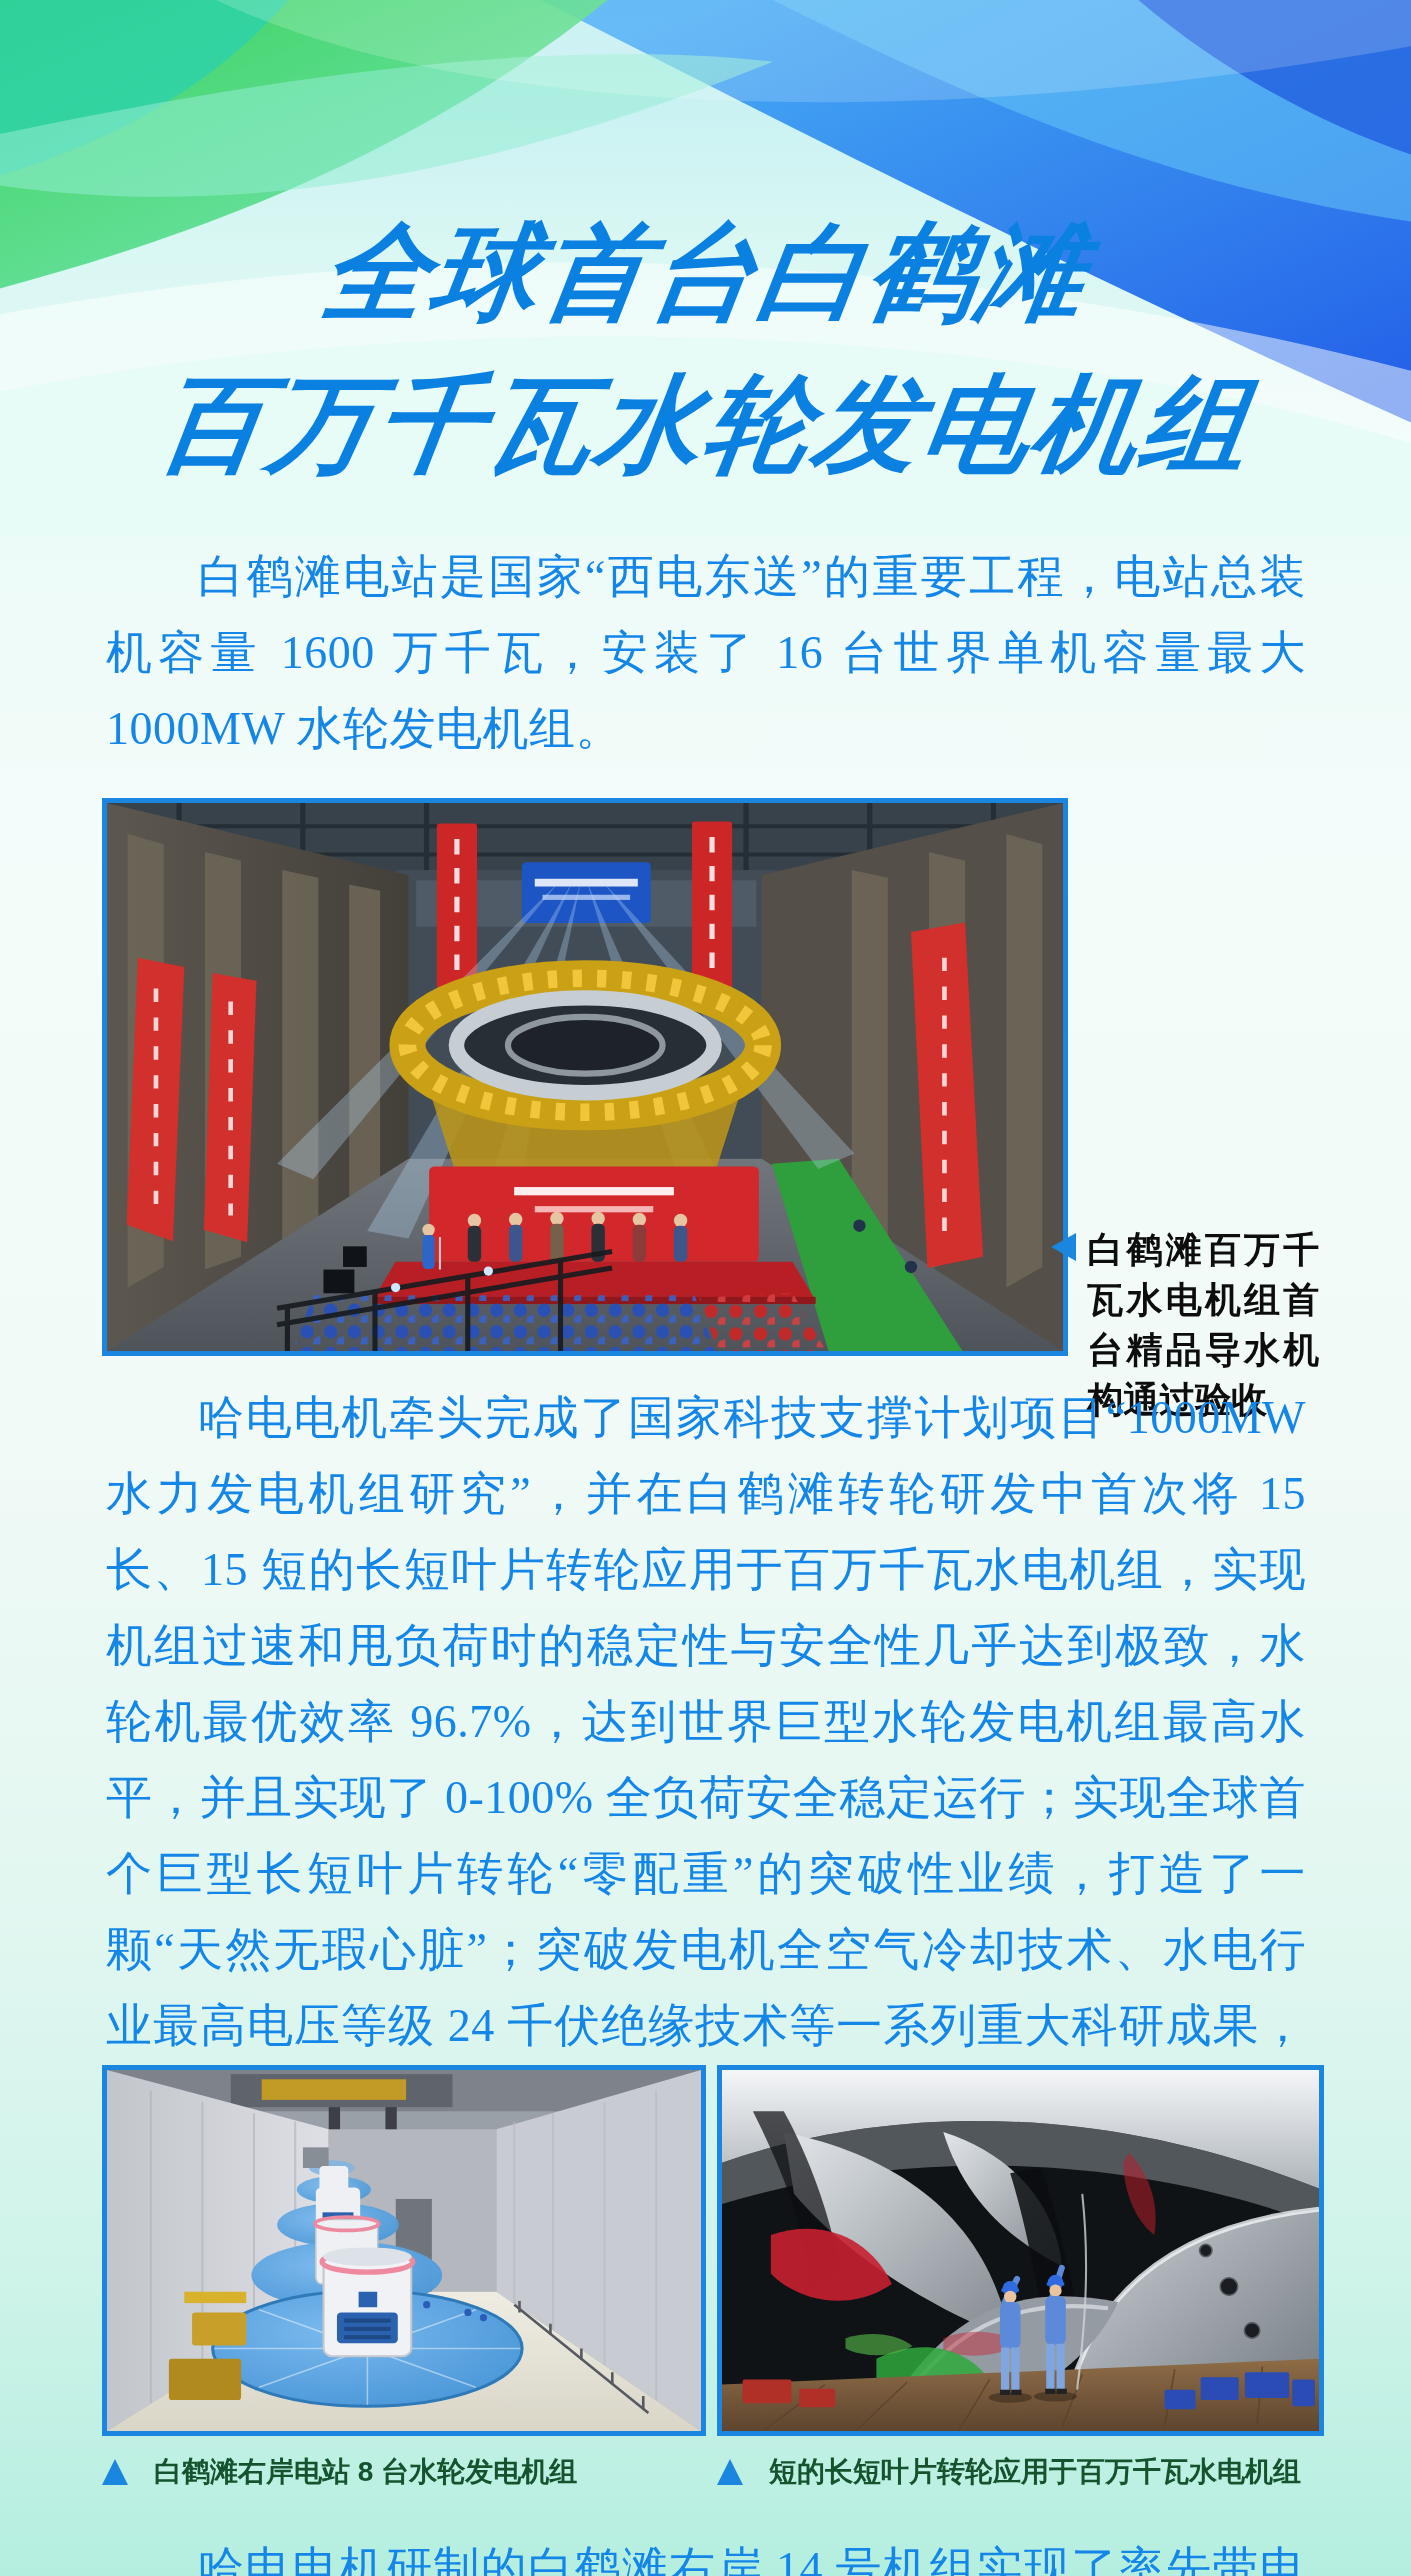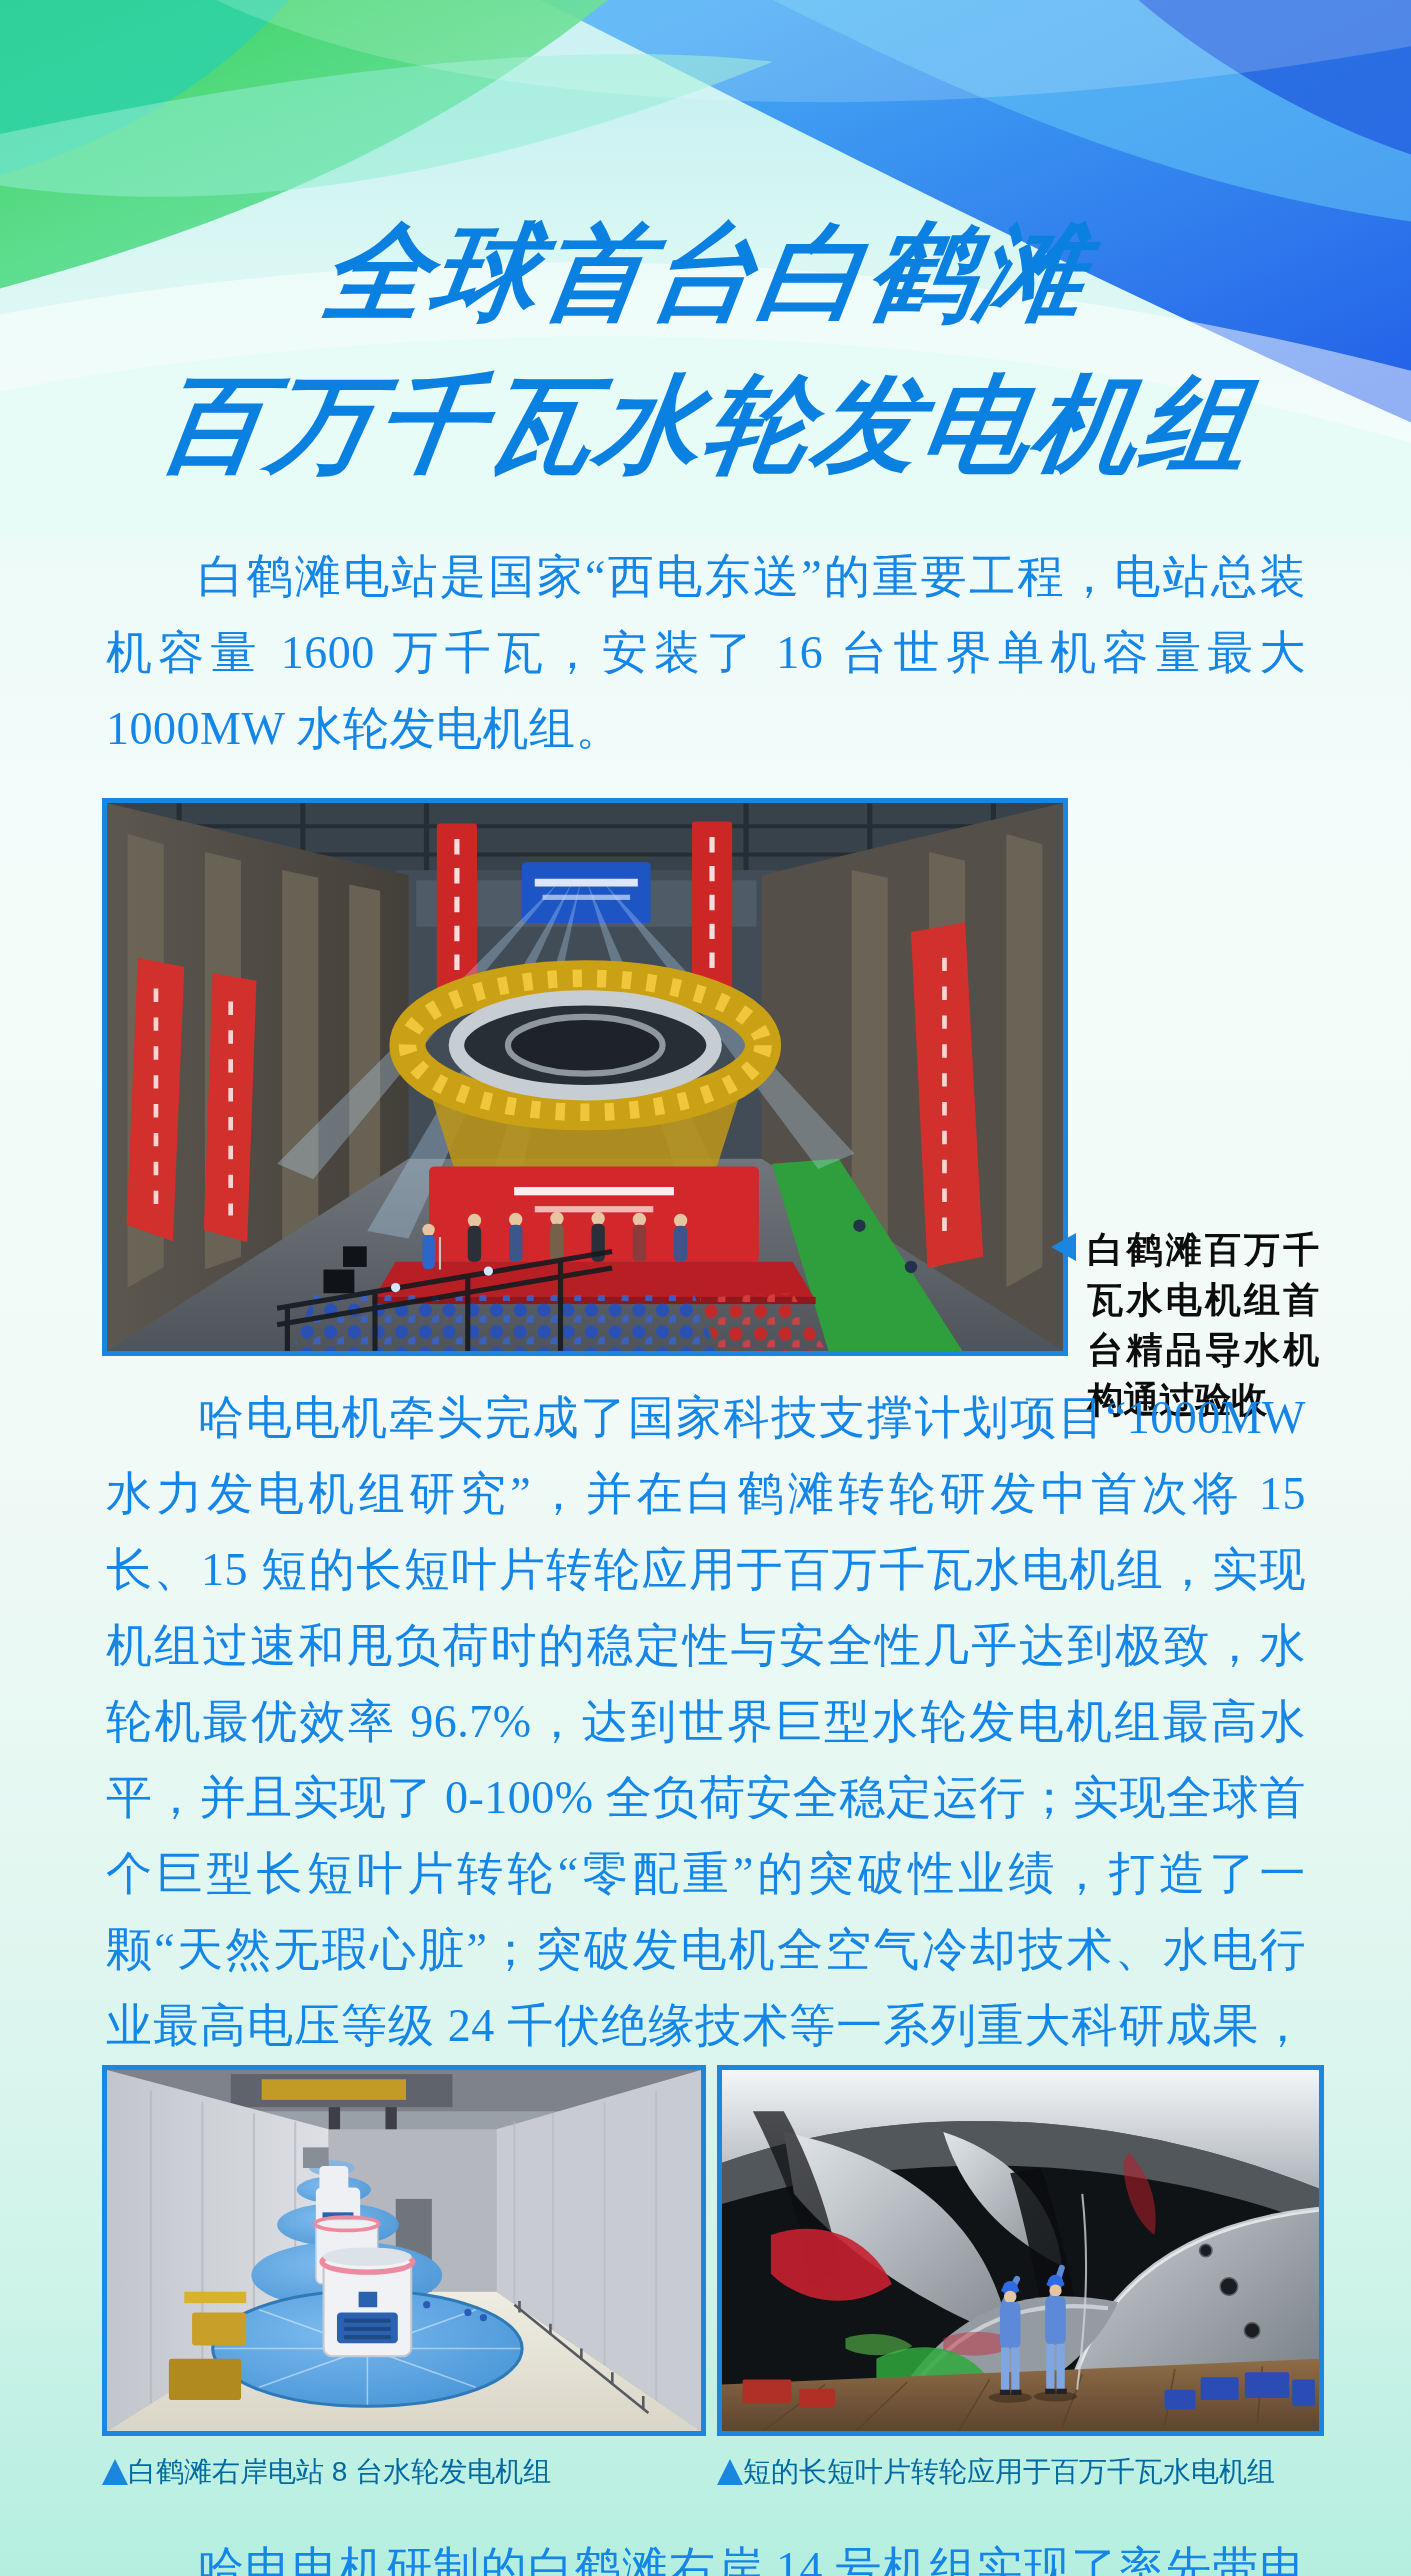--- a/index.html
+++ b/index.html
@@ -38,22 +38,22 @@
     align-items:flex-start;z-index:2;}
   .tri-left{width:0;height:0;border-top:14.4px solid transparent;border-bottom:14.4px solid transparent;
     border-right:25px solid #1b86e0;margin-top:8.2px;flex:0 0 auto;}
   .cap-side .cap-text{margin-left:11.3px;width:232px;font-size:36px;line-height:50px;
     color:#0d0d0d;font-weight:700;text-align:justify;}
   .cap-row{position:absolute;display:flex;align-items:flex-end;z-index:2;}
   .cap2{left:102px;top:2456px;width:598px;}
   .cap3{left:717px;top:2456px;width:618px;}
   .tri-up{width:0;height:0;border-left:13.4px solid transparent;border-right:13.4px solid transparent;
     border-bottom:26px solid #1b86e0;margin-bottom:3.1px;flex:0 0 auto;}
-  .cap-row .cap-text{margin-left:0;font-size:28px;line-height:32px;color:#0369a1;
-    font-weight:400;white-space:nowrap;}
+  .cap-row .cap-text{margin-left:26px;font-size:28px;line-height:32px;color:#14532d;
+    font-weight:700;white-space:nowrap;}
 </style>
 </head>
 <body>
 
 <div class="poster">
 
   <svg class="decor" style="top:0;width:1411px;height:546px;" viewBox="0 0 2739 1060" preserveAspectRatio="none">
     <defs>
       <linearGradient id="hBase" x1="0" y1="0" x2="0" y2="1">
         <stop offset="0" stop-color="#bfeef2"></stop>

